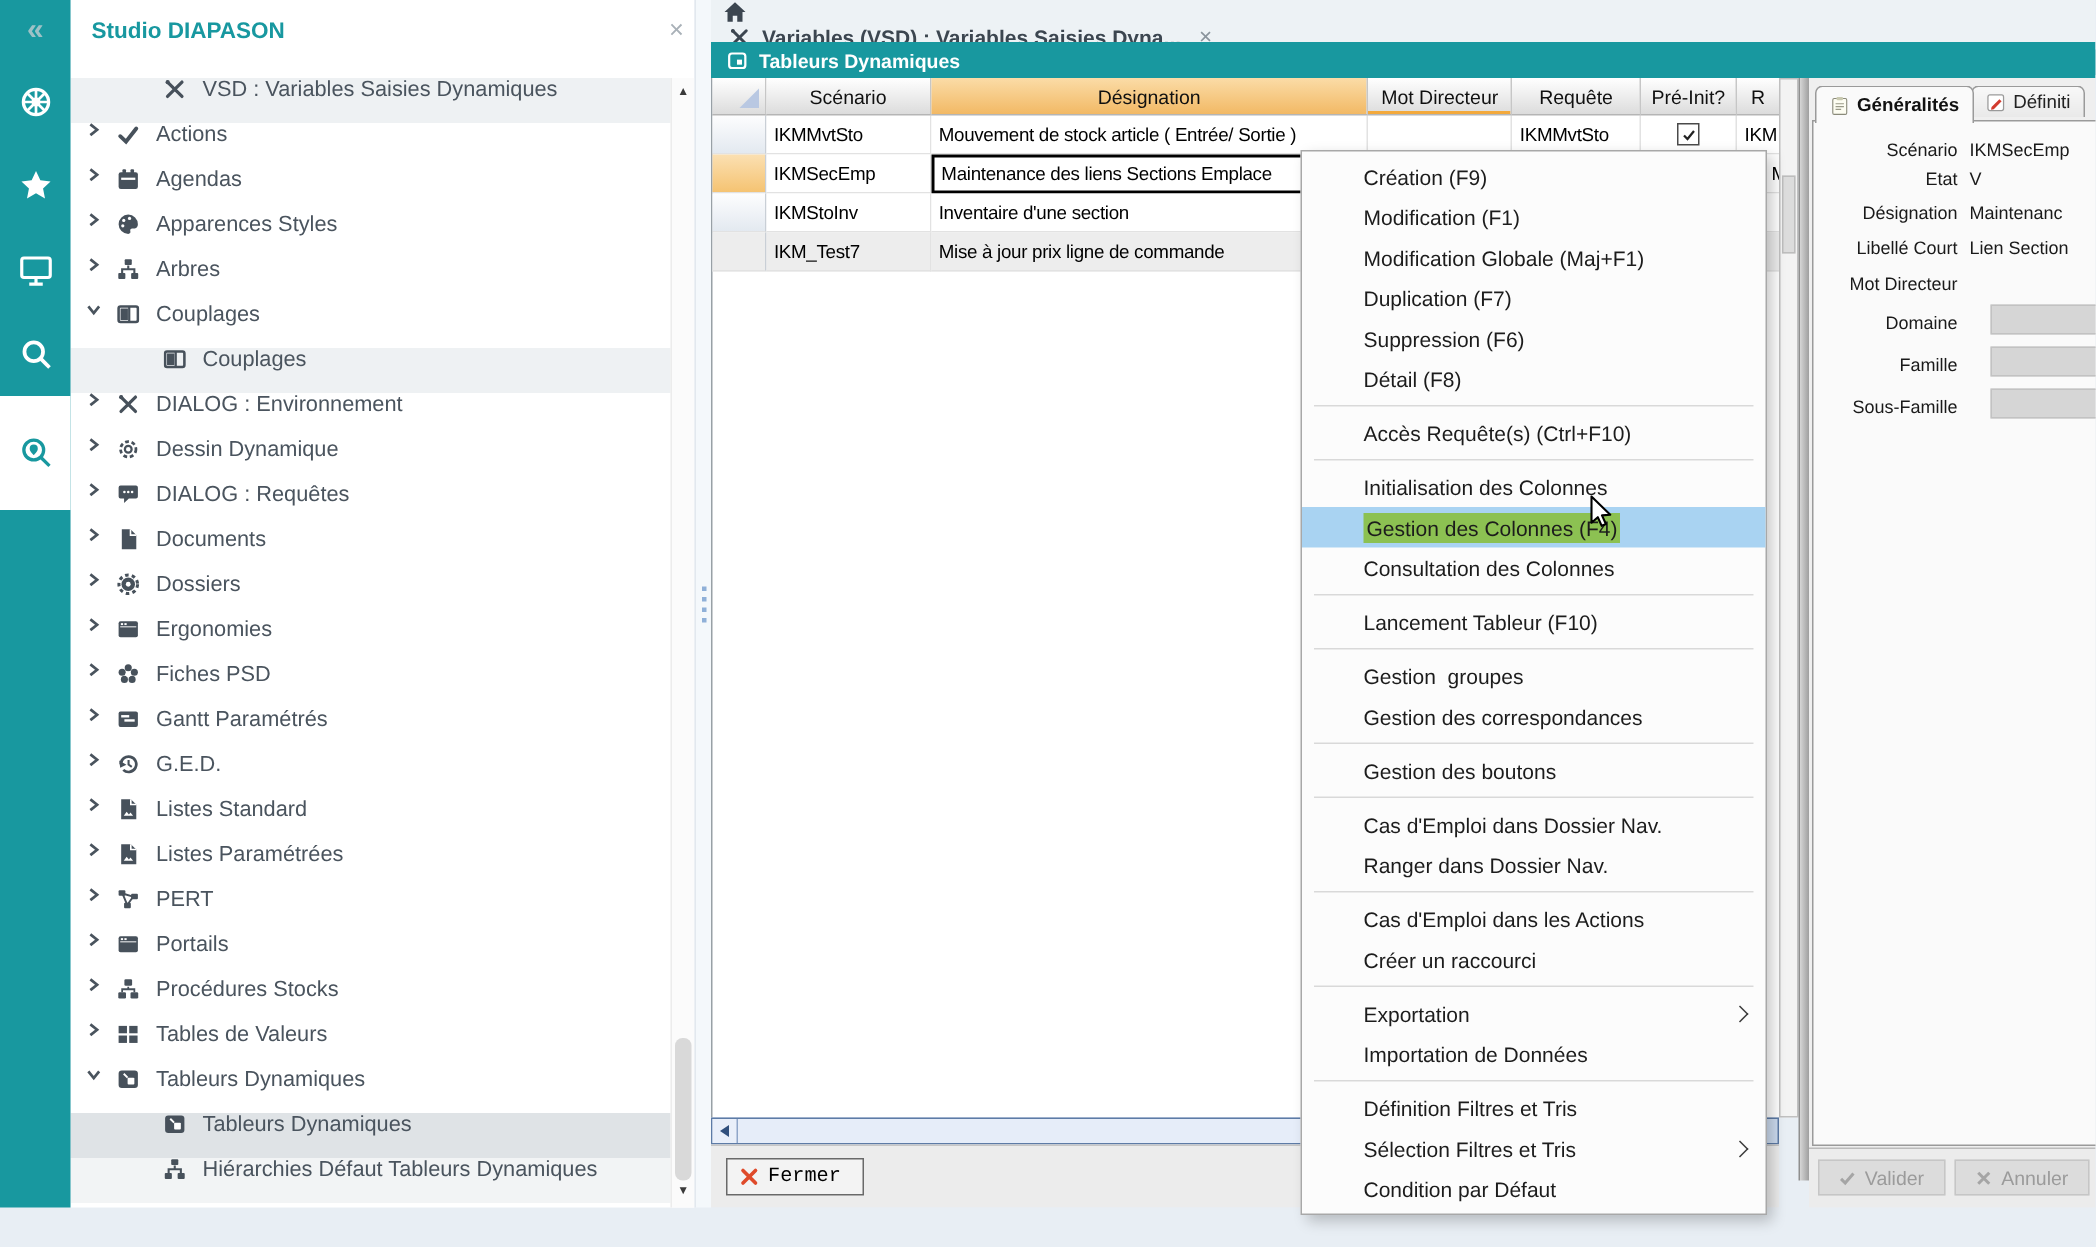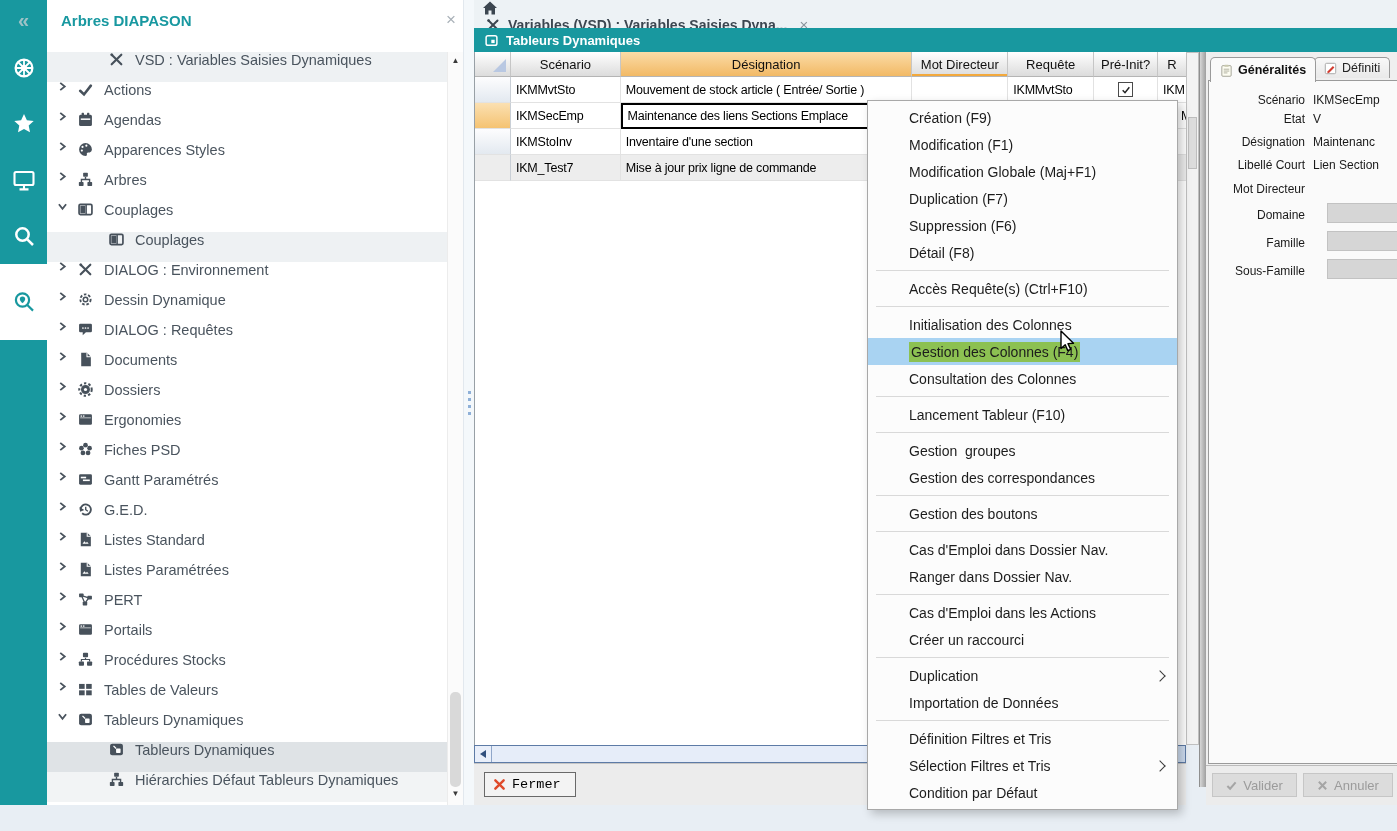--- a/index.html
+++ b/index.html
@@ -154,21 +154,21 @@
           <circle cx="10.5" cy="10" r="6.6"></circle>
           <path d="M15.3 15L21 20.6"></path>
           <path d="M10.5 6.4a2.7 2.7 0 0 1 2.7 2.7c0 2-2.7 4.2-2.7 4.2s-2.7-2.2-2.7-4.2a2.7 2.7 0 0 1 2.7-2.7z" fill="currentColor" stroke="none"></path>
         </svg>
       </span>
     </div>
   </div>
 
 <div class="tree">
   <div class="tree-header">
-    <span class="tree-title">Arbres DIAPASON</span>
+    <span class="tree-title">Studio DIAPASON</span>
     <span class="tree-close">×</span>
   </div>
   <div class="tree-items" id="treeItems">
       <div class="tree-row lvl2 bg-light">
         <span class="ico">
           <svg viewBox="0 0 14 14" fill="none" stroke="currentColor" stroke-width="2" stroke-linecap="round">
             <path d="M2.5 11.5L11.5 2.5"></path>
             <path d="M2.5 2.5l9 9"></path>
             <circle cx="2.6" cy="2.6" r="1.3" fill="currentColor" stroke="none"></circle>
           </svg>
@@ -782,21 +782,21 @@
     </div>
     <div class="msep"></div>
     <div class="mi">
       <span class="lbl">Cas d'Emploi dans les Actions</span>
     </div>
     <div class="mi">
       <span class="lbl">Créer un raccourci</span>
     </div>
     <div class="msep"></div>
     <div class="mi">
-      <span class="lbl">Duplication</span>
+      <span class="lbl">Exportation</span>
       <span class="arrow"></span>
     </div>
     <div class="mi">
       <span class="lbl">Importation de Données</span>
     </div>
     <div class="msep"></div>
     <div class="mi">
       <span class="lbl">Définition Filtres et Tris</span>
     </div>
     <div class="mi">

